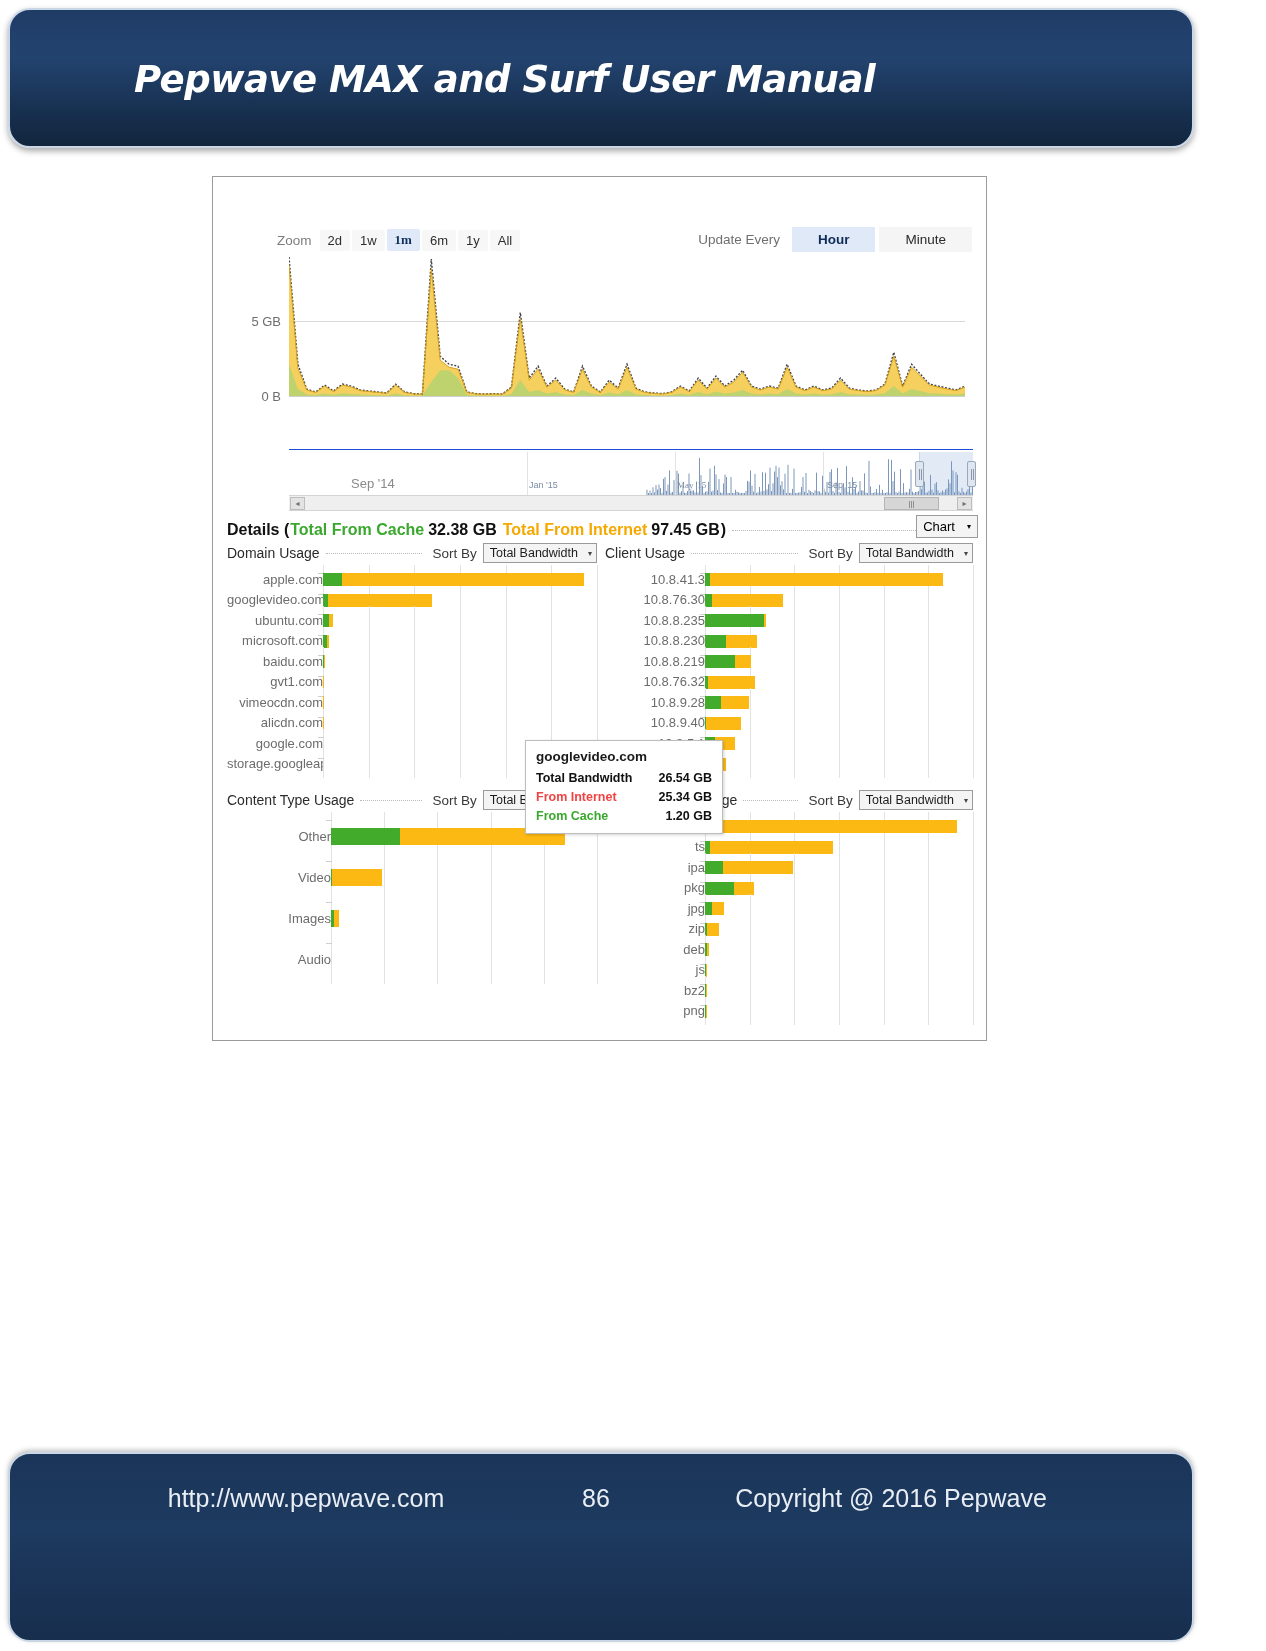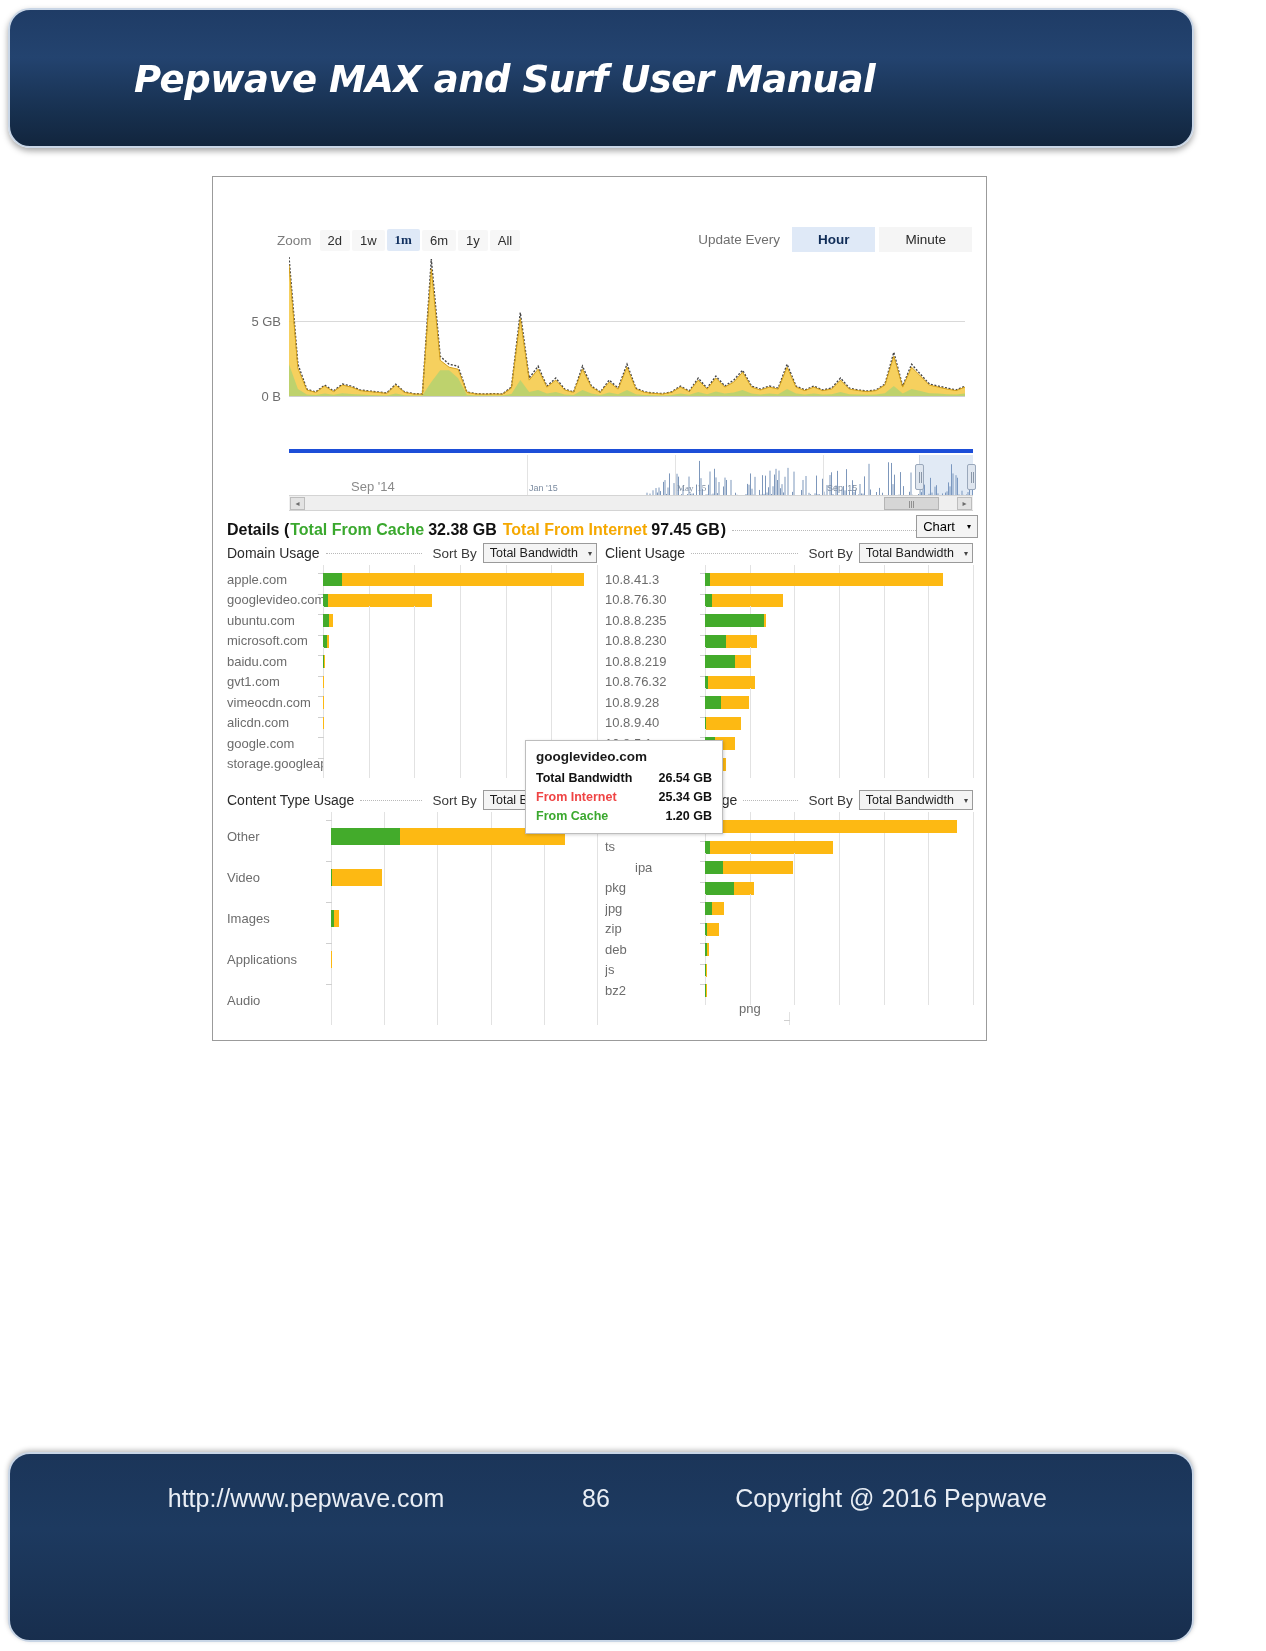--- a/index.html
+++ b/index.html
@@ -86,21 +86,21 @@
   
   .chart-area{ position:absolute; left:18px; top:80px; width:740px; height:240px; }
   .y-lab{ position:absolute; font-size:13px; color:#6d6d6d; text-align:right; width:50px; }
   .gridline{ position:absolute; left:58px; right:6px; border-top:1px solid #d9d9d9; height:0; }
   .plot{ position:absolute; left:58px; top:0; right:6px; height:200px; overflow:hidden; }
   .plot svg{ display:block; }
   .x-ticks{ position:absolute; left:58px; right:6px; top:202px; height:38px; }
   .x-tick{ position:absolute; text-align:center; font-size:12.5px; color:#6b6b6b; line-height:15px; width:40px; margin-left:-20px;}
 
   
-  .nav-area{ position:absolute; left:76px; top:272px; width:684px; height:52px; border-top:4px solid #1d4ed8; background:#fff; }
+  .nav-area{ position:absolute; left:76px; top:272px; width:684px; height:52px; border-top:1px solid #1d4ed8; background:#fff; }
   .nav-left-lbl{ position:absolute; left:62px; top:26px; font-size:13px; color:#8a8a8a; }
   .nav-mini{ position:absolute; left:238px; top:2px; width:446px; height:48px; }
   .nav-sep{ position:absolute; top:0; bottom:0; width:1px; background:#e3e3e3; }
   .nav-mask{ position:absolute; top:0; bottom:0; background:rgba(120,160,210,.22); }
   .nav-handle{ position:absolute; top:9px; width:9px; height:26px; background:#dfe6ef; border:1px solid #9aa8bb; border-radius:2px; }
   .nav-handle::after{ content:""; position:absolute; left:3px; top:7px; width:1px; height:11px; background:#8a97a8; box-shadow:2px 0 0 #8a97a8; }
 
   .scrollbar{
     position:absolute; left:76px; top:318px; width:684px; height:16px;
     background:#efefef; border-top:1px solid #d4d4d4; border-bottom:1px solid #d4d4d4;
@@ -137,21 +137,21 @@
   .sel{
     font-size:12.5px; padding:2px 4px 2px 6px; background:#f4f4f4; border:1px solid #9a9a9a;
     display:inline-flex; align-items:center; gap:10px; cursor:pointer; color:#1d1d1d;
   }
   .sel .car{ font-size:8px; color:#444; }
 
   .bars{ position:relative; margin-top:6px; }
   .brow{ position:relative; height:20.5px; display:flex; align-items:center; }
   .blabel{
     width:96px; font-size:13px; color:#6c6c6c; white-space:nowrap; overflow:hidden;
-    text-overflow:clip; flex:0 0 auto;
+    text-overflow:clip; flex:0 0 auto;text-align:right;
   }
   .btrack{ position:relative; flex:1 1 auto; height:100%; }
   .bfill{ position:absolute; top:4px; height:13px; display:flex; }
   .seg-c{ background:#43ab2b; height:100%; }
   .seg-i{ background:#fdb913; height:100%; }
   .vgrid{ position:absolute; top:-4px; bottom:-4px; width:1px; background:#e2e2e2; }
   .tickmark{ position:absolute; left:-5px; width:6px; height:1px; background:#cfcfcf; top:0; }
 
   
   .tooltip{
@@ -950,36 +950,20 @@
               <div class="vgrid" style="left: 80%;"></div>
               <div class="vgrid" style="left: 100%;"></div>
               <div class="tickmark" style="top: 4px;"></div>
               <div class="bfill" style="left: 0px; top: 12px; height: 17px; width: 16.875%;">
                 <div class="seg-c" style="width: 7.5%;"></div>
                 <div class="seg-i" style="width: 9.375%;"></div>
               </div>
             </div>
           </div>
           <div class="brow" style="height: 41px;">
-            <div class="blabel" style="width: 104px;">Applications</div>
-            <div class="btrack">
-              <div class="vgrid" style="left: 0%;"></div>
-              <div class="vgrid" style="left: 20%;"></div>
-              <div class="vgrid" style="left: 40%;"></div>
-              <div class="vgrid" style="left: 60%;"></div>
-              <div class="vgrid" style="left: 80%;"></div>
-              <div class="vgrid" style="left: 100%;"></div>
-              <div class="tickmark" style="top: 4px;"></div>
-              <div class="bfill" style="left: 0px; top: 12px; height: 17px; width: 3.5%;">
-                <div class="seg-c" style="width: 1.625%;"></div>
-                <div class="seg-i" style="width: 1.875%;"></div>
-              </div>
-            </div>
-          </div>
-          <div class="brow" style="height: 41px;">
             <div class="blabel" style="width: 104px;">Audio</div>
             <div class="btrack">
               <div class="vgrid" style="left: 0%;"></div>
               <div class="vgrid" style="left: 20%;"></div>
               <div class="vgrid" style="left: 40%;"></div>
               <div class="vgrid" style="left: 60%;"></div>
               <div class="vgrid" style="left: 80%;"></div>
               <div class="vgrid" style="left: 100%;"></div>
               <div class="tickmark" style="top: 4px;"></div>
               <div class="bfill" style="left: 0px; top: 12px; height: 17px; width: 1.75%;">
@@ -1148,21 +1132,21 @@
               <div class="vgrid" style="left: 66.6667%;"></div>
               <div class="vgrid" style="left: 83.3333%;"></div>
               <div class="vgrid" style="left: 100%;"></div>
               <div class="tickmark" style="top: 4px;"></div>
               <div class="bfill" style="left: 0px; width: 7.35294%;">
                 <div class="seg-c" style="width: 4.41176%;"></div>
                 <div class="seg-i" style="width: 2.94118%;"></div>
               </div>
             </div>
           </div>
-          <div class="brow" style="height: 20.5px; flex-direction: column;">
+          <div class="brow" style="height: 20.5px;">
             <div class="blabel" style="width: 100px;">png</div>
             <div class="btrack">
               <div class="vgrid" style="left: 0%;"></div>
               <div class="vgrid" style="left: 16.6667%;"></div>
               <div class="vgrid" style="left: 33.3333%;"></div>
               <div class="vgrid" style="left: 50%;"></div>
               <div class="vgrid" style="left: 66.6667%;"></div>
               <div class="vgrid" style="left: 83.3333%;"></div>
               <div class="vgrid" style="left: 100%;"></div>
               <div class="tickmark" style="top: 4px;"></div>

